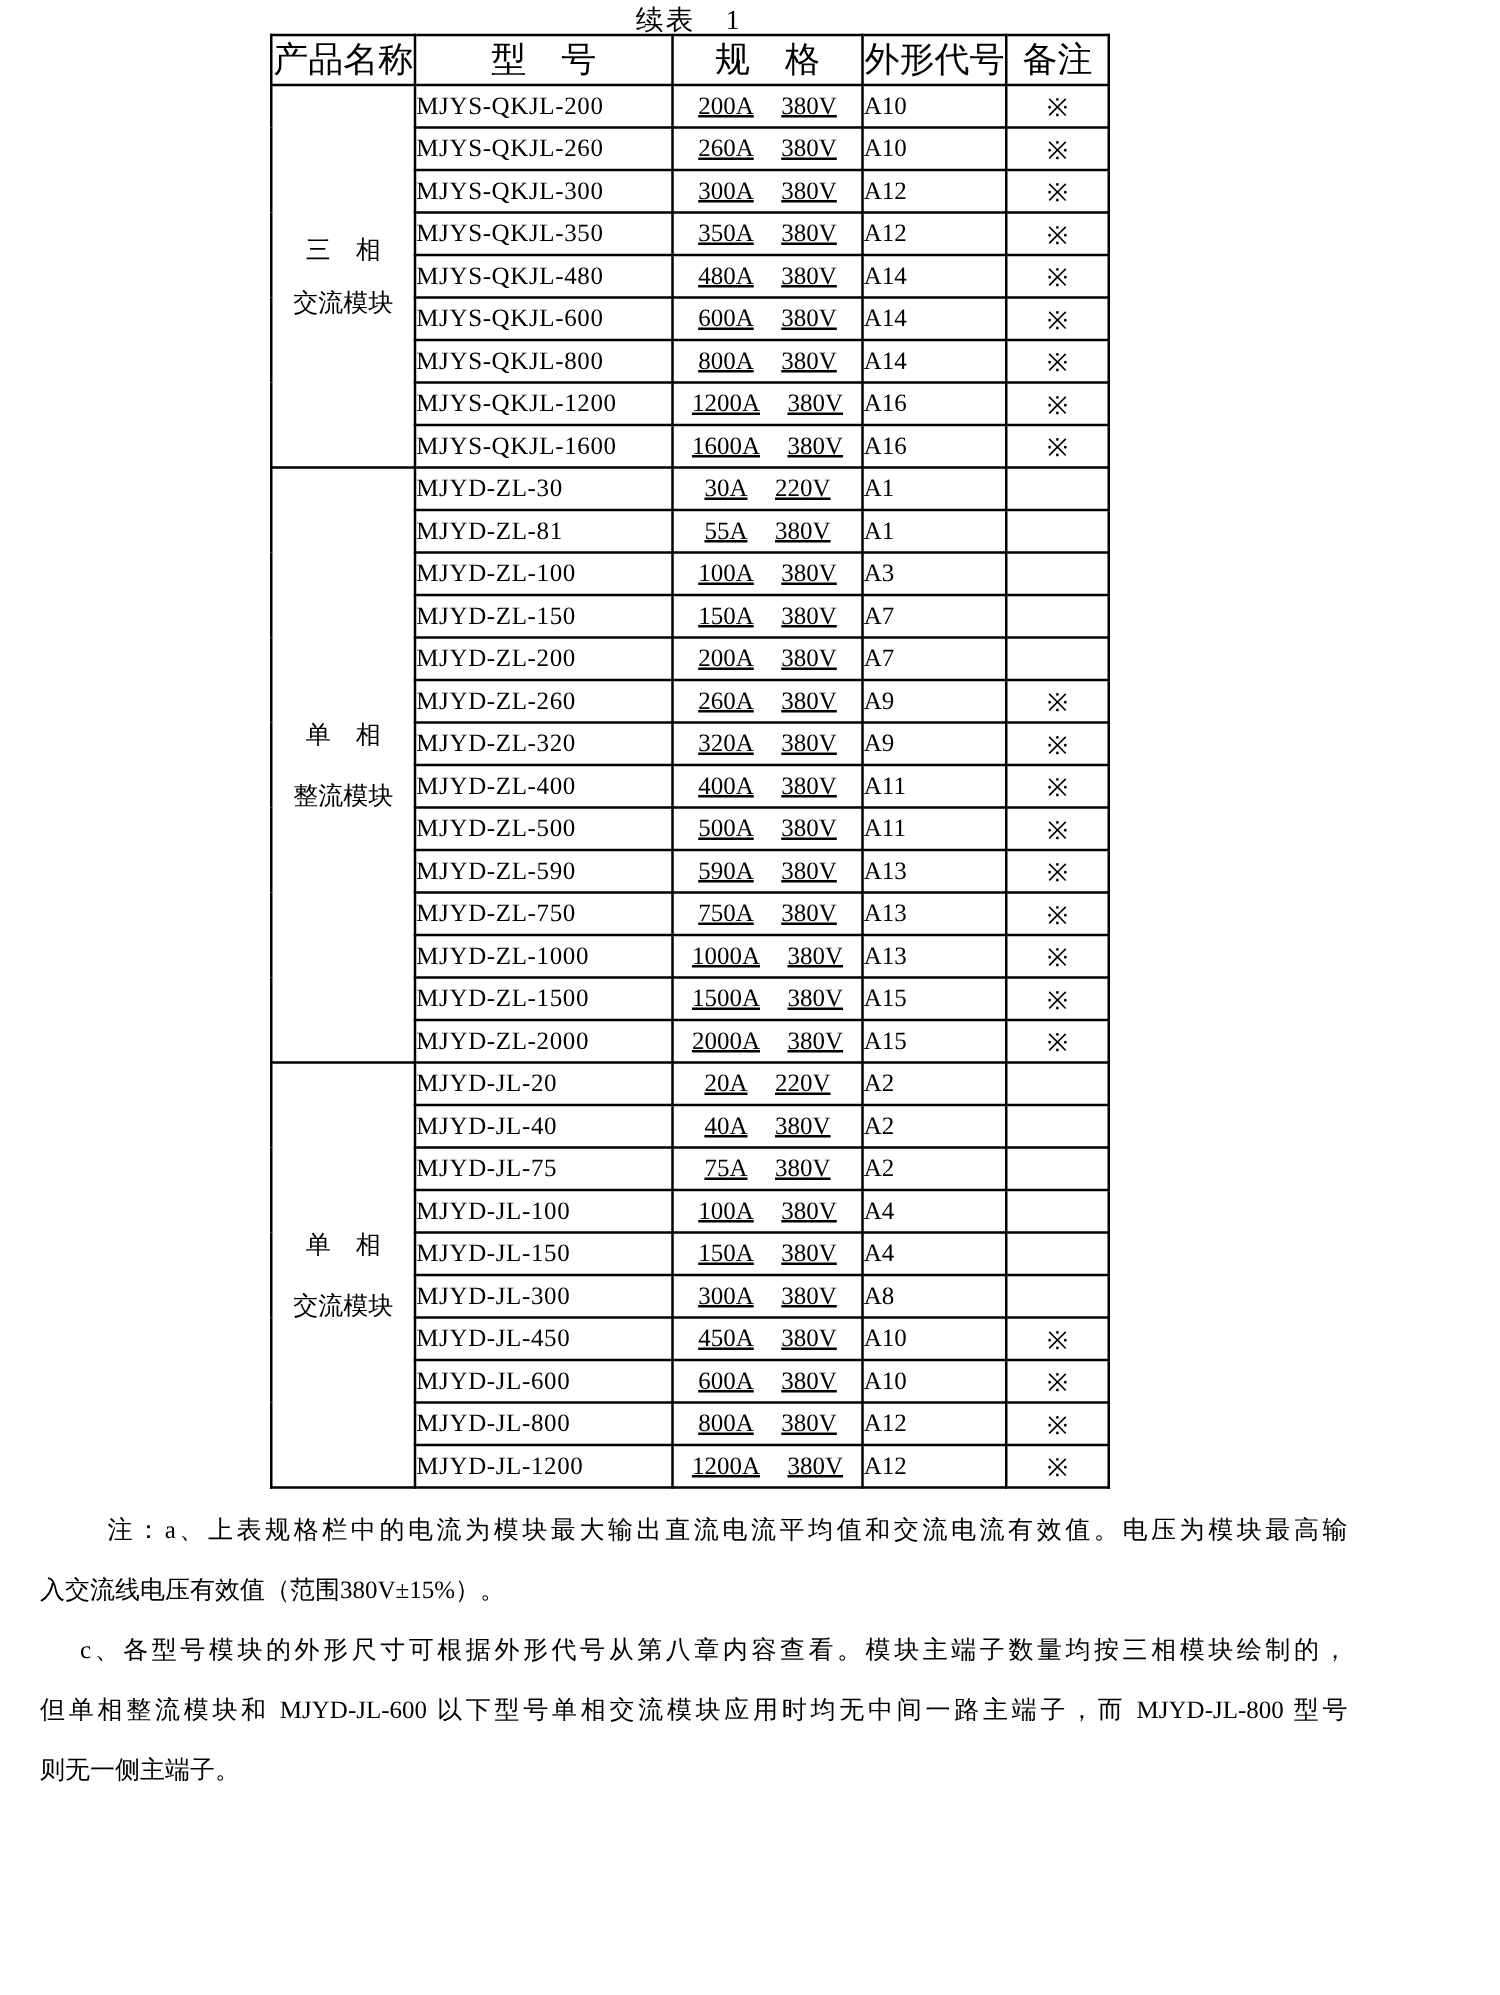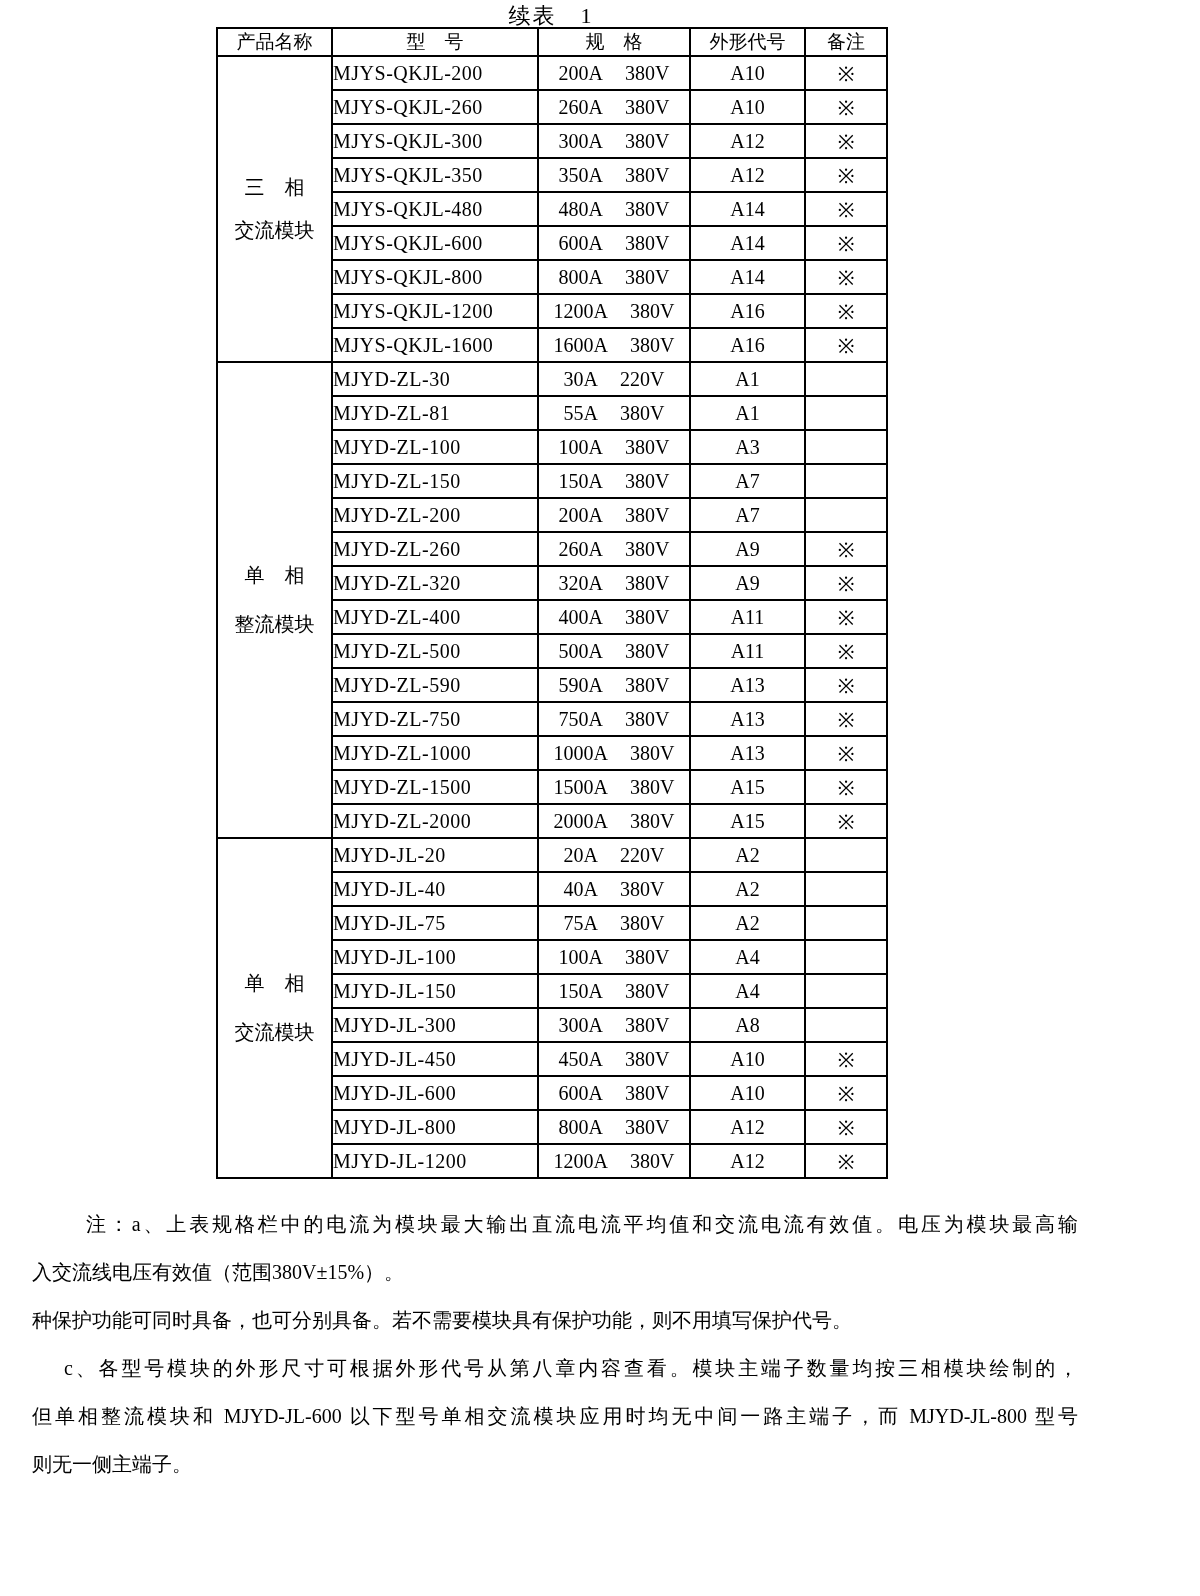--- a/index.html
+++ b/index.html
@@ -13,29 +13,29 @@
     text-align:center; font-size:22px; letter-spacing:2px;
   }
   table.spec {
     position:absolute; left:216px; top:27px; width:670px;
     border-collapse:collapse; table-layout:fixed;
   }
   table.spec th, table.spec td {
     border:2px solid #000; padding:0; overflow:hidden;
   }
   table.spec thead th {
-    height:26px; font-size:19px; font-weight:normal; text-align:center;
+    height:26px; font-size:28px; font-weight:normal; text-align:center;
   }
   table.spec td { height:32px; font-size:20px; }
   td.group-label { text-align:center; vertical-align:middle; font-size:21px; }
   td.group-label .l1 { margin-bottom:16px; }
   tbody.gap td.group-label .l1 { margin-bottom:22px; }
   td.model-cell { text-align:left; padding-left:14px; letter-spacing:0.5px; }
-  td.spec-cell .spec-wrap { display:flex; justify-content:center; gap:22px; }
-  td.code-cell { text-align:center; }
+  td.spec-cell .spec-wrap { display:flex; justify-content:center; gap:22px;text-decoration:underline; }
+  td.code-cell { text-align:left; }
   td.remark-cell { text-align:center; }
   .notes {
     position:absolute; left:32px; top:1200px; width:1046px;
     font-size:20px;
   }
   .note-line {
     line-height:48px; text-align:justify; text-align-last:justify;
   }
   .note-line.endline { text-align-last:left; }
   .note-line.indent-a { text-indent:54px; }
@@ -445,19 +445,18 @@
           </td>
           <td class="code-cell">A12</td>
           <td class="remark-cell">※</td>
         </tr>
       </tbody>
     </table>
 
   <div class="notes">
     <div class="note-line indent-a">注：a、上表规格栏中的电流为模块最大输出直流电流平均值和交流电流有效值。电压为模块最高输</div>
     <div class="note-line endline">入交流线电压有效值（范围380V±15%）。</div>
-    <div class="note-line endline">种保护功能可同时具备，也可分别具备。若不需要模块具有保护功能，则不用填写保护代号。</div>
     <div class="note-line indent-b">c、各型号模块的外形尺寸可根据外形代号从第八章内容查看。模块主端子数量均按三相模块绘制的，</div>
     <div class="note-line">但单相整流模块和 MJYD-JL-600 以下型号单相交流模块应用时均无中间一路主端子，而 MJYD-JL-800 型号</div>
     <div class="note-line endline">则无一侧主端子。</div>
   </div>
 
 </div>
 
 </body></html>

